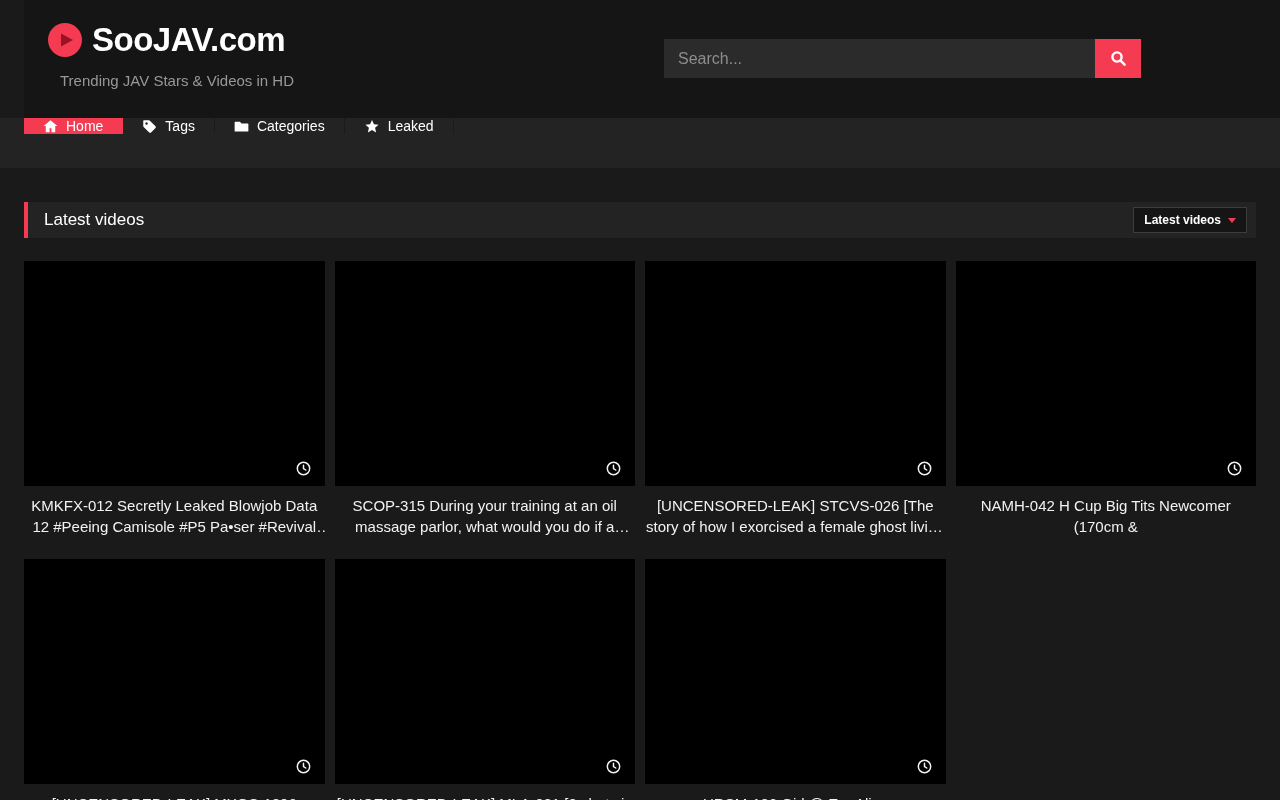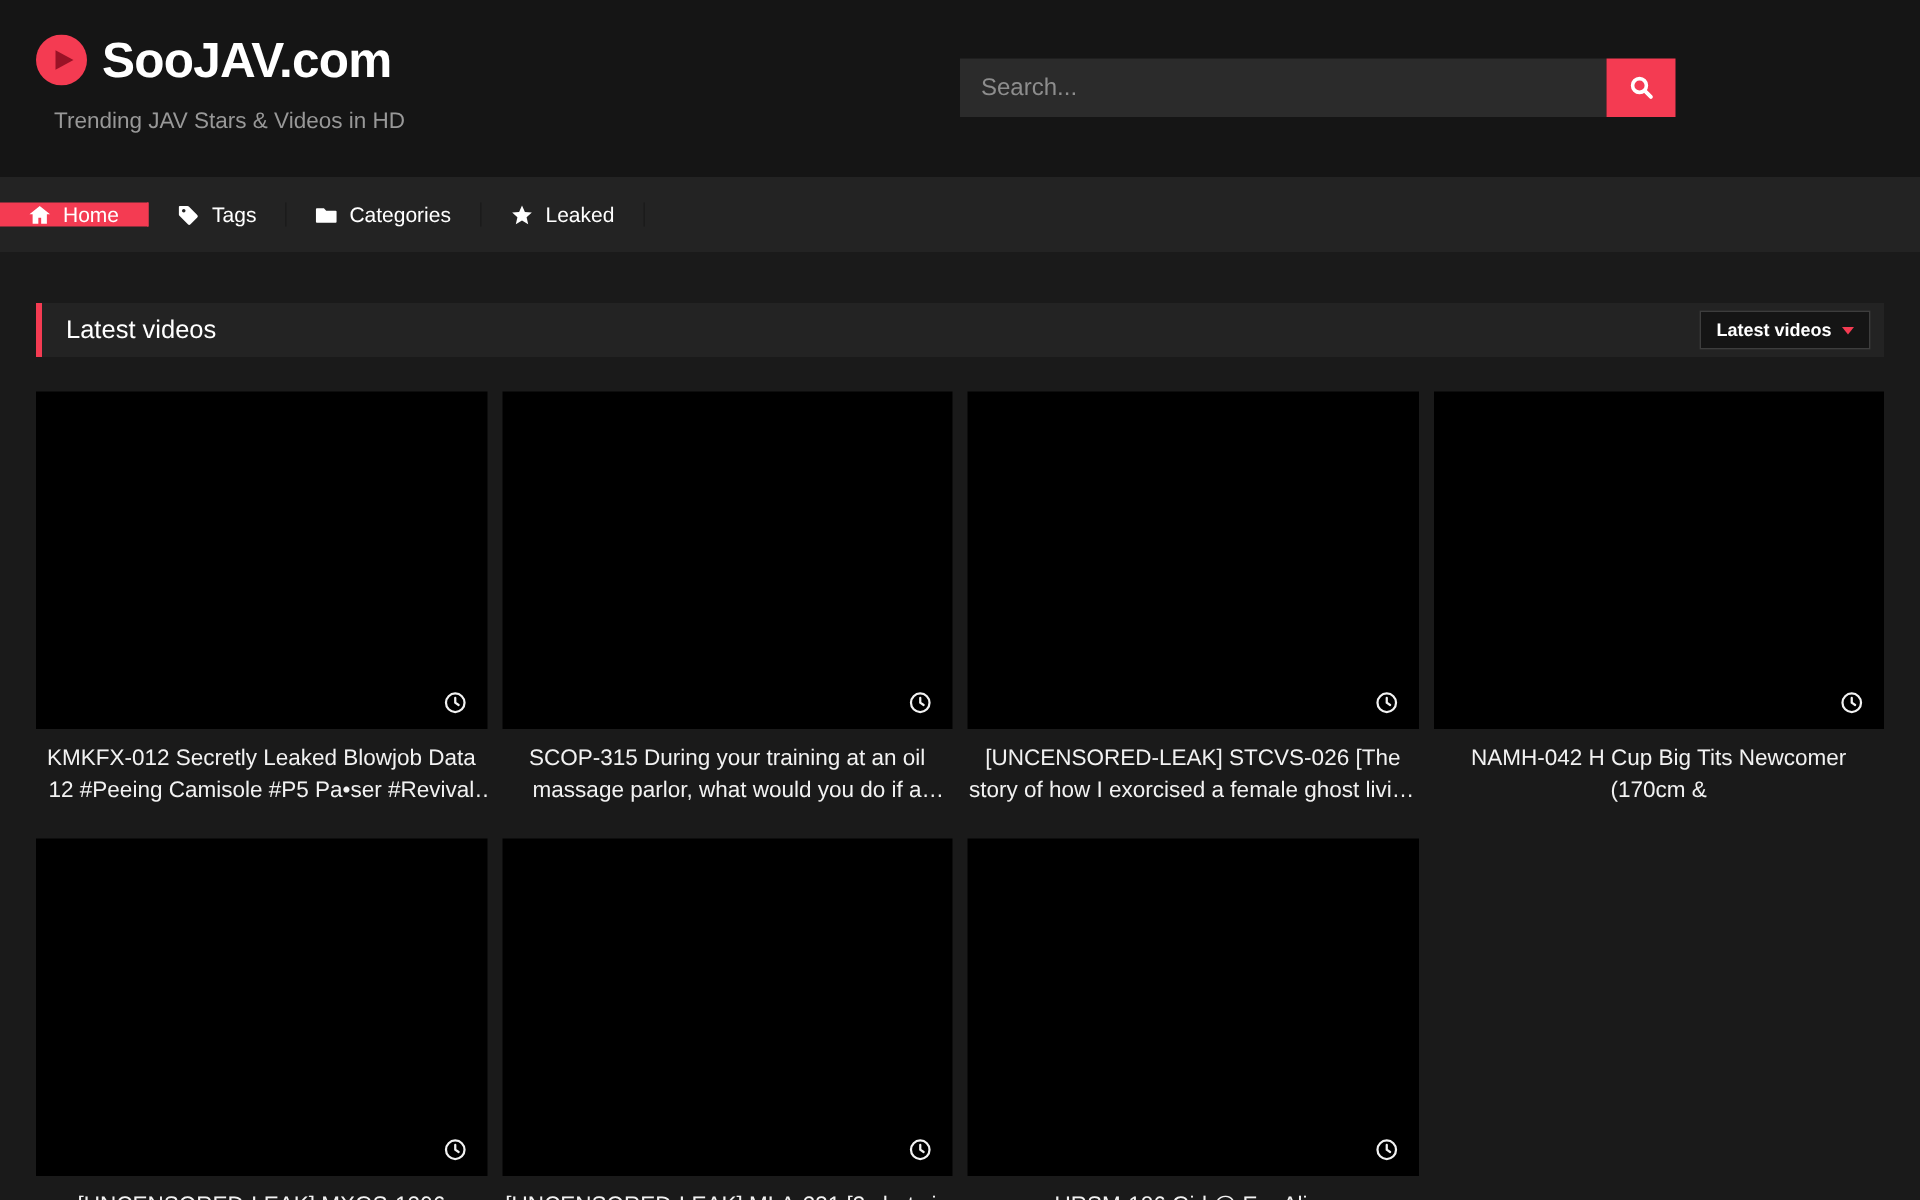--- a/index.html
+++ b/index.html
@@ -12,38 +12,38 @@
   }
   *{box-sizing:border-box;}
   html,body{margin:0;padding:0;}
   body{
     width:1280px;height:800px;overflow:hidden;
     background:var(--body-bg);
     font-family:"Liberation Sans", sans-serif;
   }
 
   
-  .site-header{position:relative;height:118px;background:var(--header-bg);}
+  .site-header{position:relative;height:118px;background:var(--header-bg);margin-left:24px;}
   .logo{position:absolute;left:24px;top:23px;display:flex;align-items:center;gap:10px;text-decoration:none;cursor:pointer;}
   .play-badge{width:34px;height:34px;flex:0 0 auto;}
   .logo-text{color:#fff;font-size:33px;font-weight:bold;letter-spacing:-0.5px;line-height:34px;}
   .tagline{position:absolute;left:36px;top:72px;color:#989898;font-size:15px;}
   .search-form{position:absolute;left:640px;top:39px;width:477px;height:39px;display:flex;}
   .search-input{
     flex:1;height:100%;background:var(--input-bg);border:none;outline:none;
     color:#cfcfcf;font-size:16px;padding:0 14px;font-family:"Liberation Sans", sans-serif;
   }
   .search-input::placeholder{color:#8d8d8d;}
   .search-button{
     width:46px;height:100%;border:none;background:var(--red);cursor:pointer;
     display:flex;align-items:center;justify-content:center;padding:0;
   }
 
   
-  .main-nav{height:50px;background:var(--nav-bg);display:flex;align-items:center;}
+  .main-nav{height:50px;background:var(--nav-bg);display:flex;align-items:flex-start;padding-left:24px;}
   .nav-item{
     display:flex;align-items:center;gap:8px;padding:0 19px;
     color:#fff;font-size:14px;text-decoration:none;cursor:pointer;
     border-right:1px solid #1b1b1b;
   }
   .nav-item .nav-ico{display:flex;align-items:center;}
   .nav-item.active{background:var(--red);border-right-color:var(--red);}
 
   
   .section-bar{

